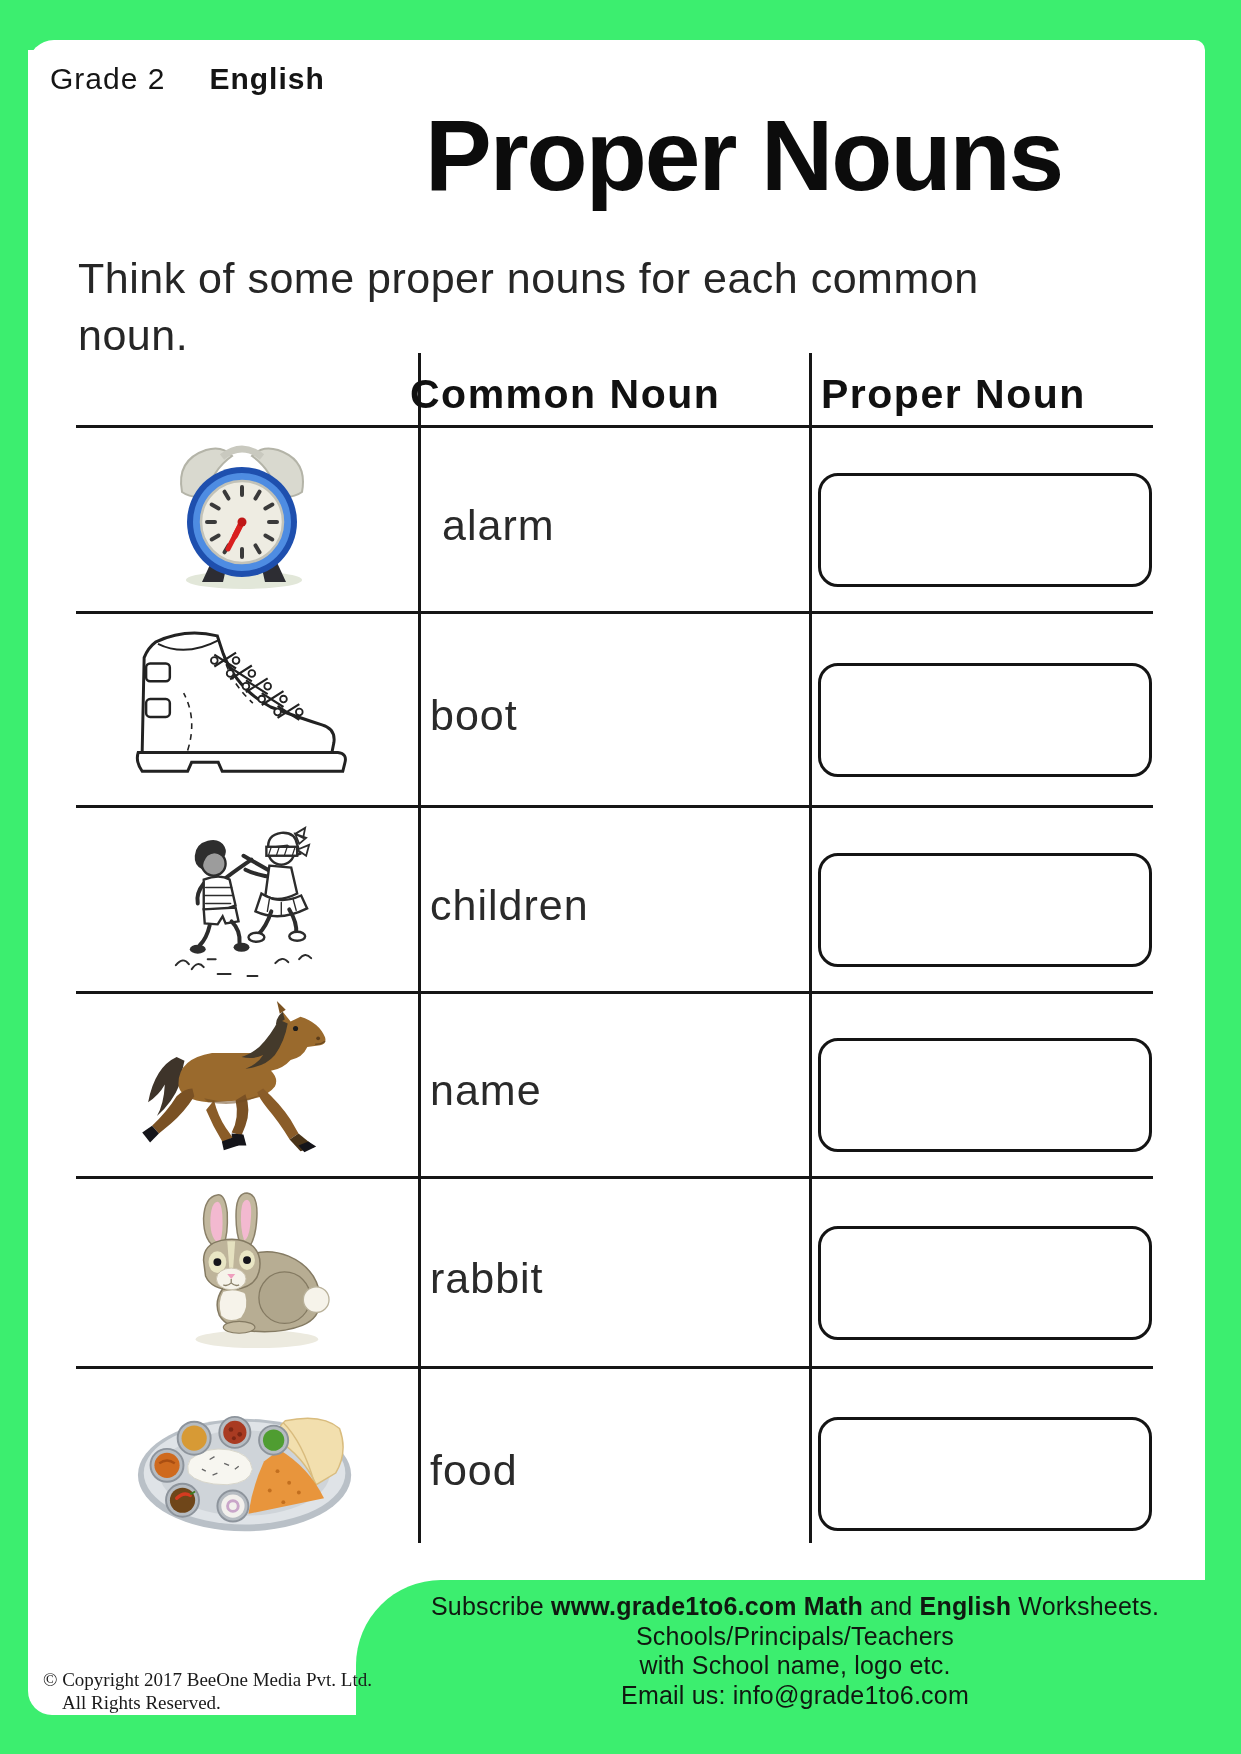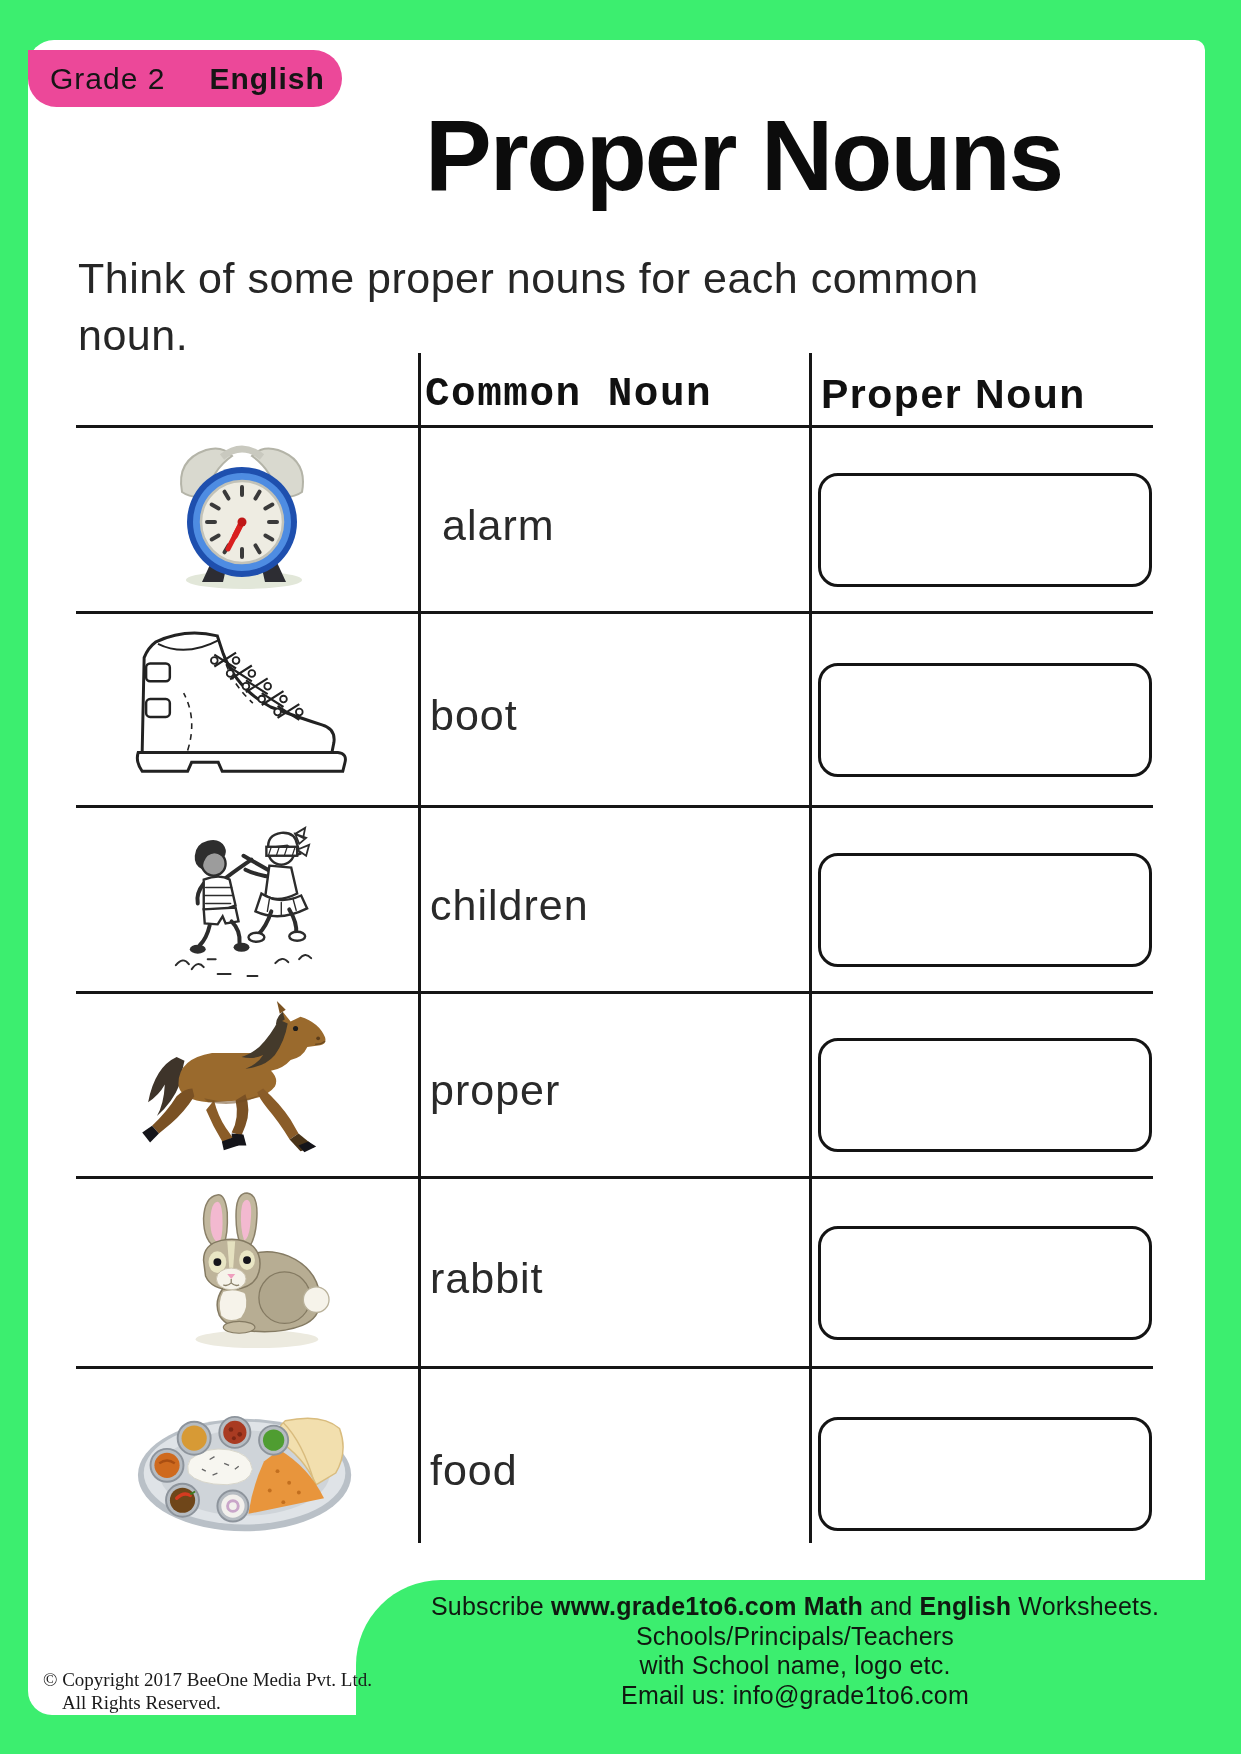--- a/index.html
+++ b/index.html
@@ -1,20 +1,20 @@
 <!DOCTYPE html>
 <html><head>
 <meta charset="utf-8">
 <style>
   html,body{margin:0;padding:0;}
   body{font-family:"Liberation Sans",sans-serif;background:#9aa;}
   #page{position:relative;width:1241px;height:1754px;background:#3CEE6F;overflow:hidden;margin:0 auto;}
   .abs{position:absolute;}
   #panel{left:28px;top:40px;width:1177px;height:1675px;background:#ffffff;border-radius:26px 10px 0 24px;}
-  #badge{left:28px;top:50px;width:314px;height:57px;background:#ec4899;border-radius:0 29px 29px 29px;
+  #badge{left:28px;top:50px;width:314px;height:57px;background:#ffffff;border-radius:0 29px 29px 29px;
          display:flex;align-items:center;color:#151515;font-size:30px;}
   #badge .grade{margin-left:22px;font-weight:400;letter-spacing:1px;}
   #badge .subject{margin-left:44px;font-weight:700;letter-spacing:1px;}
   #title{left:425px;top:98px;font-size:100px;font-weight:700;letter-spacing:-2px;color:#0c0c0c;white-space:nowrap;}
   #instruction{left:78px;top:250px;width:1020px;font-size:43px;line-height:57px;color:#262626;letter-spacing:0.5px;}
   .vline{top:353px;width:3px;height:1190px;background:#161616;}
   .hline{left:76px;width:1077px;height:3px;background:#161616;}
   .col-header{top:371px;font-size:41px;font-weight:700;letter-spacing:1.5px;color:#111;white-space:nowrap;}
   .row{left:0;width:1241px;}
   .word{left:430px;font-size:43px;letter-spacing:1px;color:#2a2a2a;line-height:50px;white-space:nowrap;}
@@ -47,21 +47,21 @@
 
   <div class="abs vline" style="left:418px;"></div>
   <div class="abs vline" style="left:809px;"></div>
   <div class="abs hline" style="top:425px;"></div>
   <div class="abs hline" style="top:611px;"></div>
   <div class="abs hline" style="top:805px;"></div>
   <div class="abs hline" style="top:991px;"></div>
   <div class="abs hline" style="top:1176px;"></div>
   <div class="abs hline" style="top:1366px;"></div>
 
-  <div class="abs col-header" style="left:425px;font-family:Liberation Mono, monospace;">Common Noun</div>
+  <div class="abs col-header" style="left:410px;">Common Noun</div>
   <div class="abs col-header" style="left:821px;">Proper Noun</div>
 
   <div class="abs row" style="top:426px;height:186px;">
     <svg class="abs art" style="left:162px;top:4px;" width="160" height="160" viewBox="0 0 160 160">
       <ellipse cx="82" cy="150" rx="58" ry="9" fill="#e2e7d9"></ellipse>
       <polygon points="52,126 40,152 61,152 66,130" fill="#2d2d33"></polygon>
       <polygon points="112,126 124,152 103,152 98,130" fill="#2d2d33"></polygon>
       <path d="M20,62 Q14,30 44,20 Q60,15 70,26 Q50,40 44,66 Q30,69 20,62 Z" fill="#d9d9cf" stroke="#b4b4a8" stroke-width="2"></path>
       <path d="M140,62 Q146,30 116,20 Q100,15 90,26 Q110,40 116,66 Q130,69 140,62 Z" fill="#d9d9cf" stroke="#b4b4a8" stroke-width="2"></path>
       <path d="M60,27 Q80,11 100,27" fill="none" stroke="#c9c9bf" stroke-width="7"></path>
@@ -177,21 +177,21 @@
       <polygon points="166,140 176,148 182,154 168,158 157,146" fill="#4a3418"></polygon>
       <polygon points="176,148 184,153 172,159 166,152" fill="#15151a"></polygon>
       <path d="M112,100 Q118,116 112,132 L108,142 L98,139 Q106,124 102,106 Z" fill="#7a5124"></path>
       <polygon points="110,141 113,152 98,152 98,140" fill="#15151a"></polygon>
       <path d="M60,102 Q50,118 36,130 L24,140 L17,132 Q32,118 42,102 Q50,94 58,94 Z" fill="#7a5124"></path>
       <polygon points="24,140 17,132 7,139 15,149" fill="#15151a"></polygon>
       <path d="M80,106 Q84,122 92,134 L99,144 L89,149 Q79,133 72,116 Z" fill="#8a5c28"></path>
       <polygon points="99,144 105,152 90,157 88,148" fill="#15151a"></polygon>
       <path d="M70,104 Q100,112 128,100 Q106,114 74,108 Z" fill="#6f4a20" opacity="0.55"></path>
     </svg>
-    <div class="abs word" style="top:73px;">proper</div>
+    <div class="abs word" style="top:73px;">name</div>
     <div class="abs answer-box" style="top:46px;"></div>
   </div>
 
   <div class="abs row" style="top:1177px;height:190px;">
     <svg class="abs art" style="left:166px;top:7px;" width="166" height="172" viewBox="0 0 168 172">
       <ellipse cx="92" cy="156" rx="62" ry="9" fill="#eceadf"></ellipse>
       <path d="M52,64 Q38,58 38,34 Q39,12 52,10 Q60,9 62,28 Q63,50 58,62 Z" fill="#c2b89e" stroke="#8a8069" stroke-width="1.5"></path>
       <path d="M52,58 Q44,52 45,33 Q46,18 52,17 Q56,17 57,30 Q58,48 55,56 Z" fill="#f3b9d0"></path>
       <path d="M76,62 Q70,48 71,26 Q72,8 82,8 Q93,9 92,32 Q91,54 84,63 Z" fill="#c2b89e" stroke="#8a8069" stroke-width="1.5"></path>
       <path d="M79,56 Q75,44 76,27 Q77,15 82,15 Q87,16 86,32 Q85,50 81,55 Z" fill="#f3b9d0"></path>

